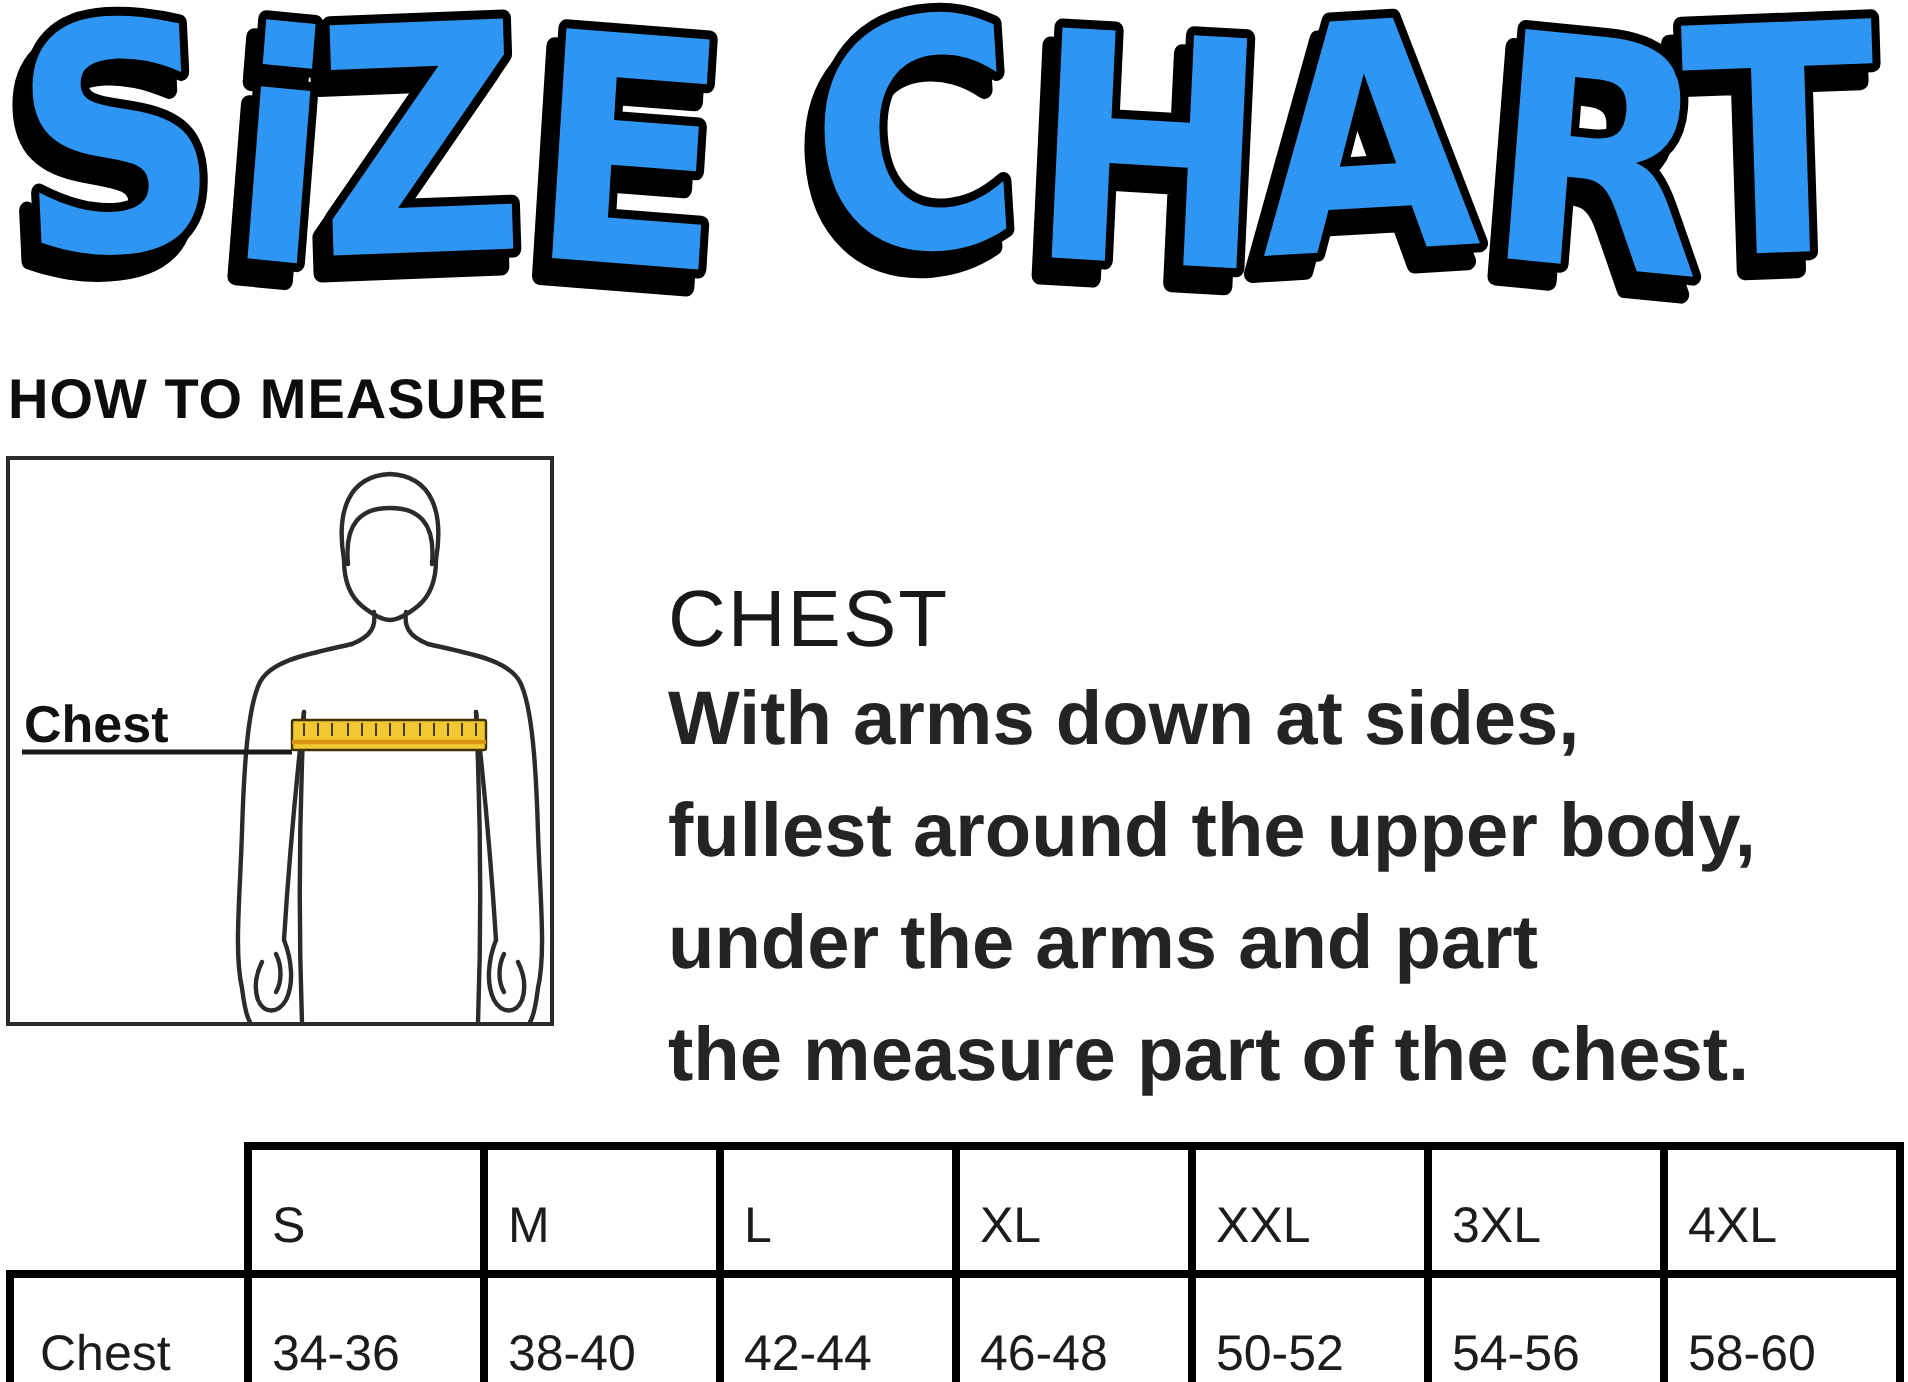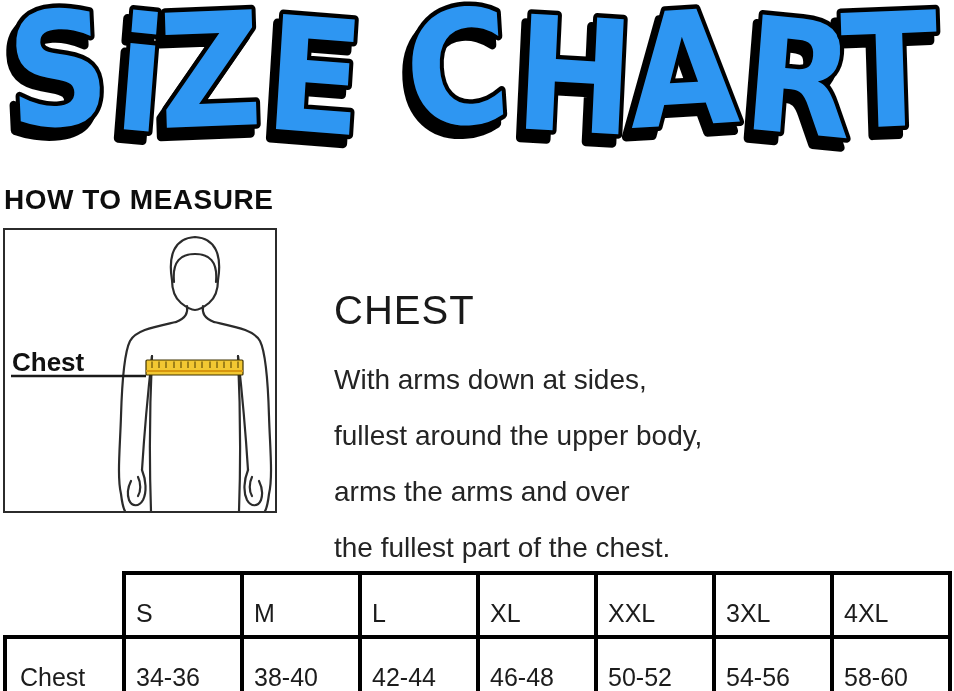--- a/index.html
+++ b/index.html
@@ -29,21 +29,21 @@
   }
   .diagram-box svg{position:absolute;left:0;top:0;}
   .figure-stroke{fill:none;stroke:#2b2b2b;stroke-width:2.2;stroke-linecap:round;stroke-linejoin:round;}
   .figure-fill{fill:#ffffff;stroke:#2b2b2b;stroke-width:2.2;stroke-linejoin:round;}
   .chest-label-text{font-family:"Liberation Sans",sans-serif;font-weight:bold;font-size:26px;fill:#111111;}
   
   .instructions{position:absolute;left:334px;top:288px;width:620px;}
   .instructions h2{
     margin:0;font-size:40px;font-weight:400;letter-spacing:1px;color:#191919;line-height:1.1;
   }
-  .instruction-lines{margin-top:20px;font-size:28px;font-weight:400;color:#242424;line-height:56px;}
+  .instruction-lines{font-size:38px;font-weight:700;color:#242424;line-height:56px;}
   
   .size-table{
     position:absolute;left:3px;top:571px;width:946px;
     border-collapse:collapse;table-layout:fixed;
   }
   .size-table td{
     border:4px solid #000000;vertical-align:bottom;
     padding:0 0 7px 10px;font-size:25px;color:#1c1c1c;height:53px;
     overflow:hidden;white-space:nowrap;
   }
@@ -101,22 +101,22 @@
       <path d="M6,146 H141" stroke="#1a1a1a" stroke-width="2.4" fill="none"></path>
       <text class="chest-label-text" x="7" y="141">Chest</text>
     </svg>
   </div>
 
   <div class="instructions">
     <h2>CHEST</h2>
     <div class="instruction-lines">
       <div>With arms down at sides,</div>
       <div>fullest around the upper body,</div>
-      <div>arms the arms and over</div>
-      <div>the fullest part of the chest.</div>
+      <div>under the arms and part</div>
+      <div>the measure part of the chest.</div>
     </div>
   </div>
 
   <table class="size-table">
     <colgroup>
       <col style="width:119px">
       <col style="width:118px">
         <col style="width:118px">
         <col style="width:118px">
       <col style="width:118px">

